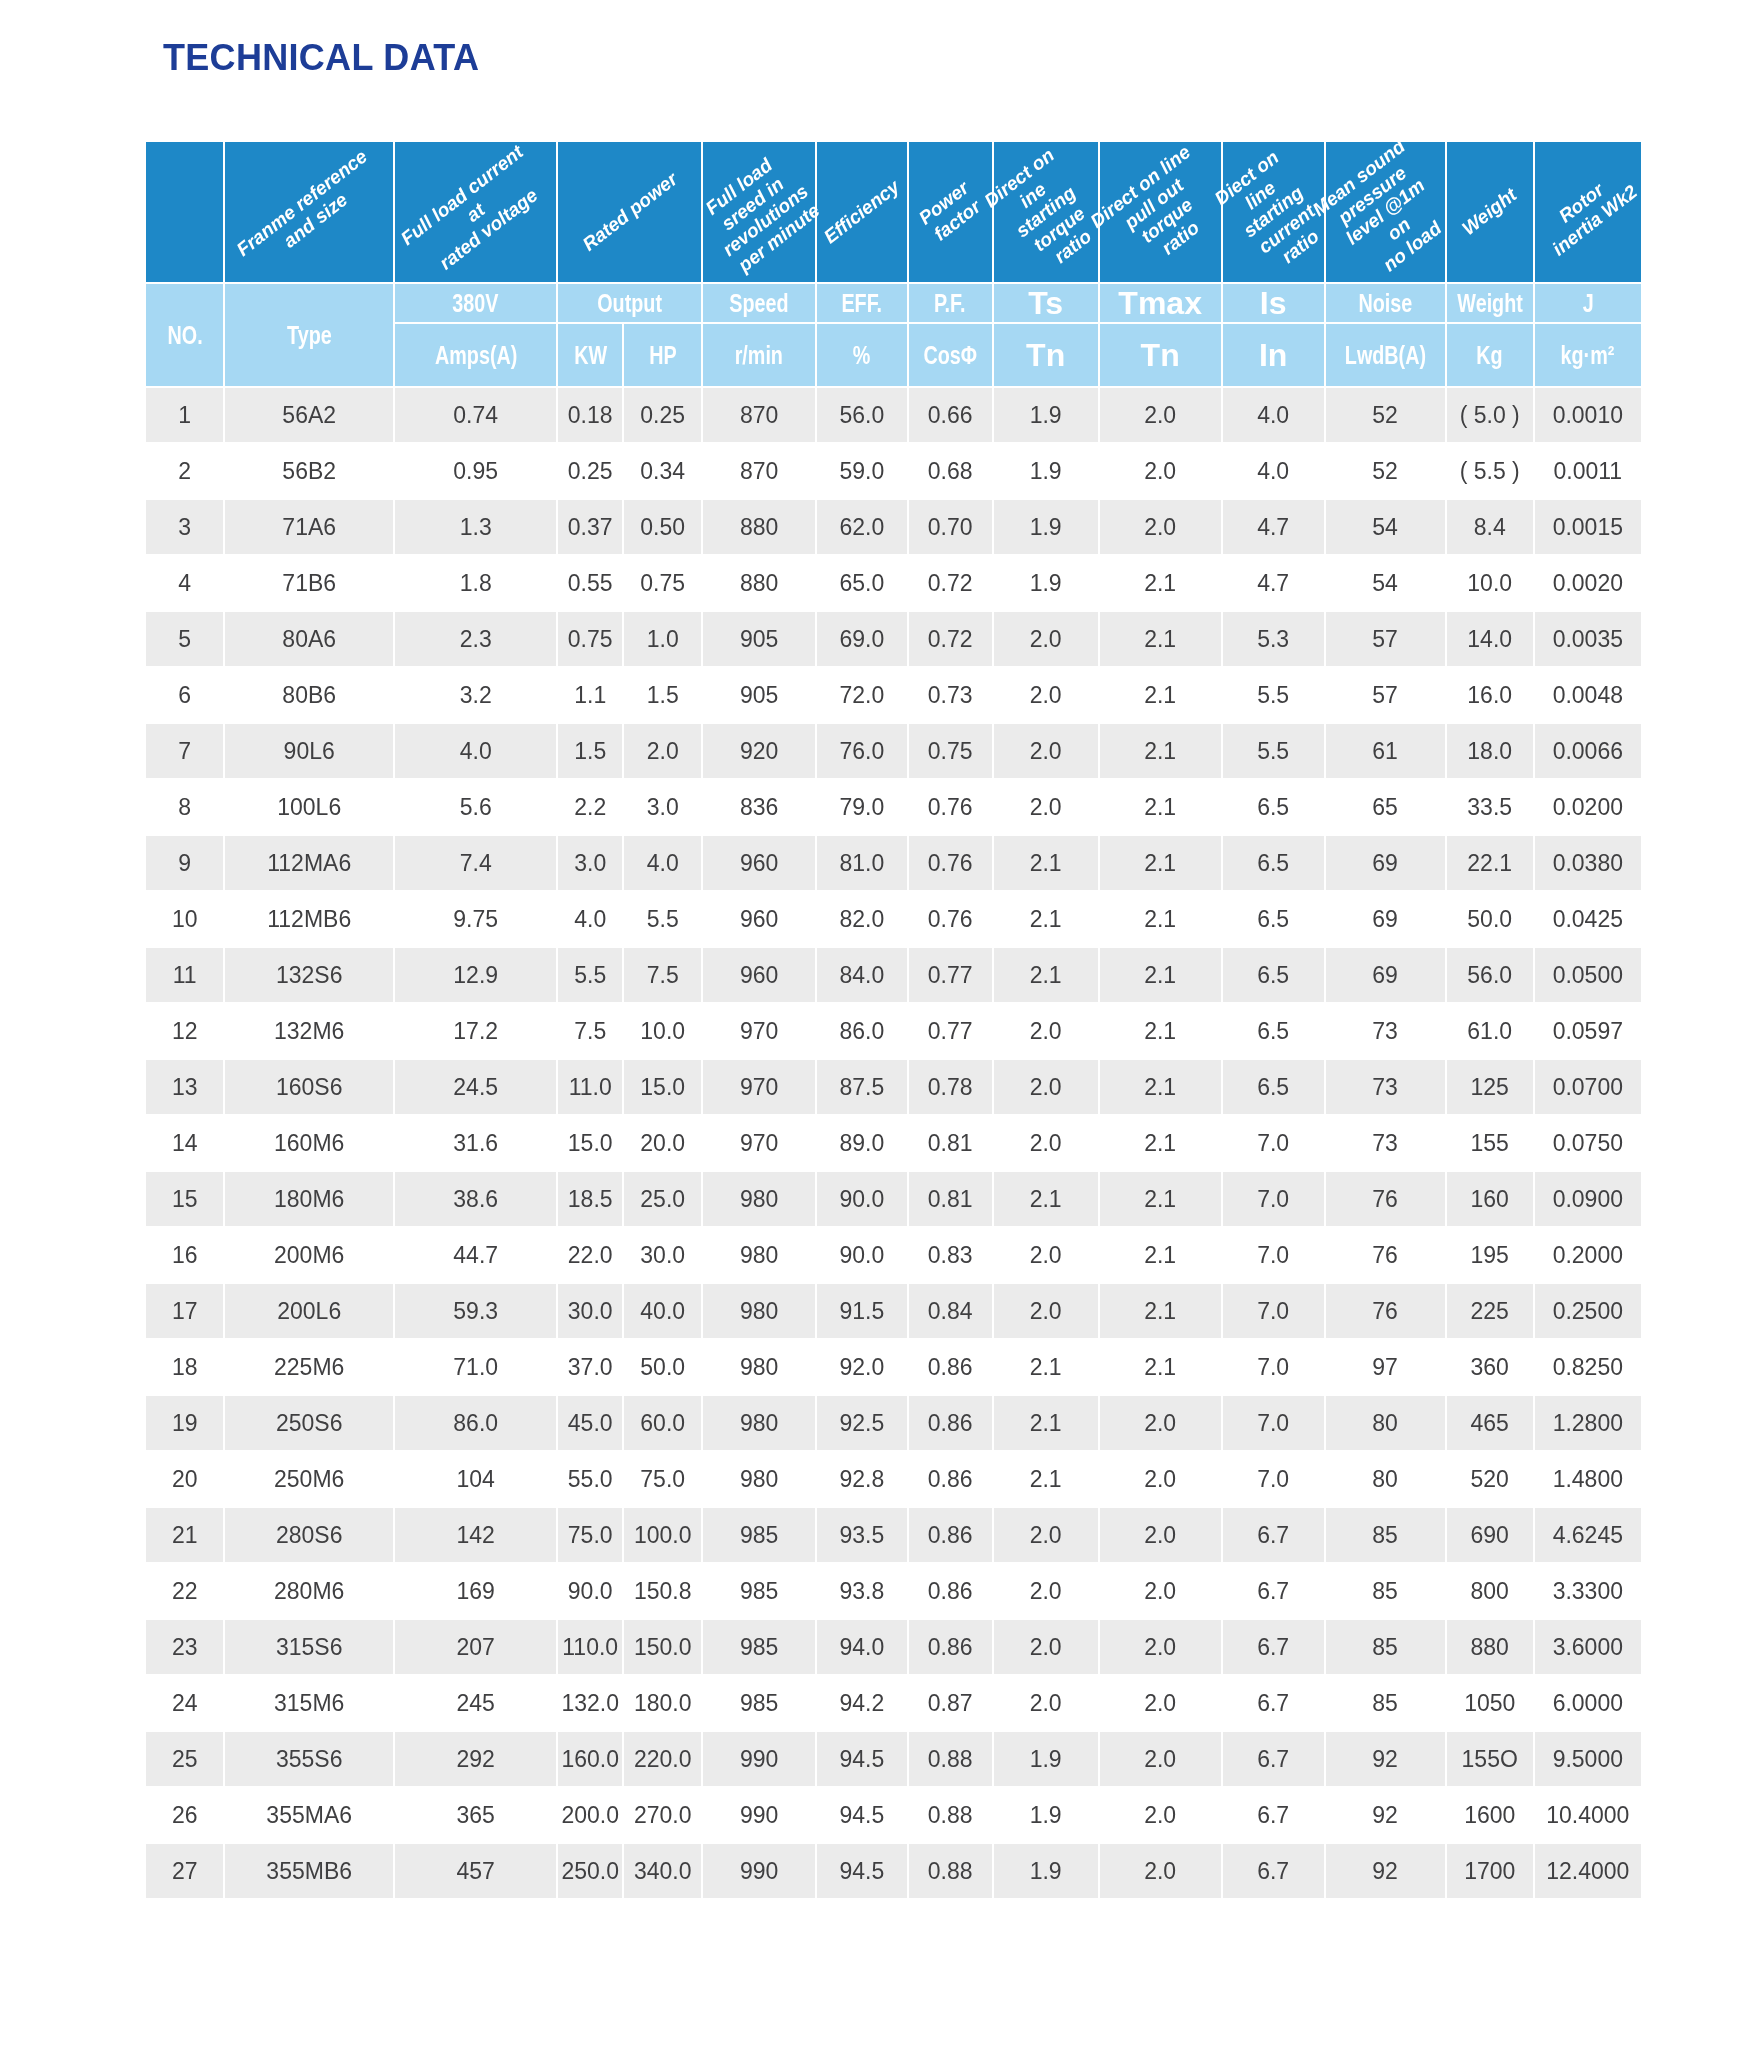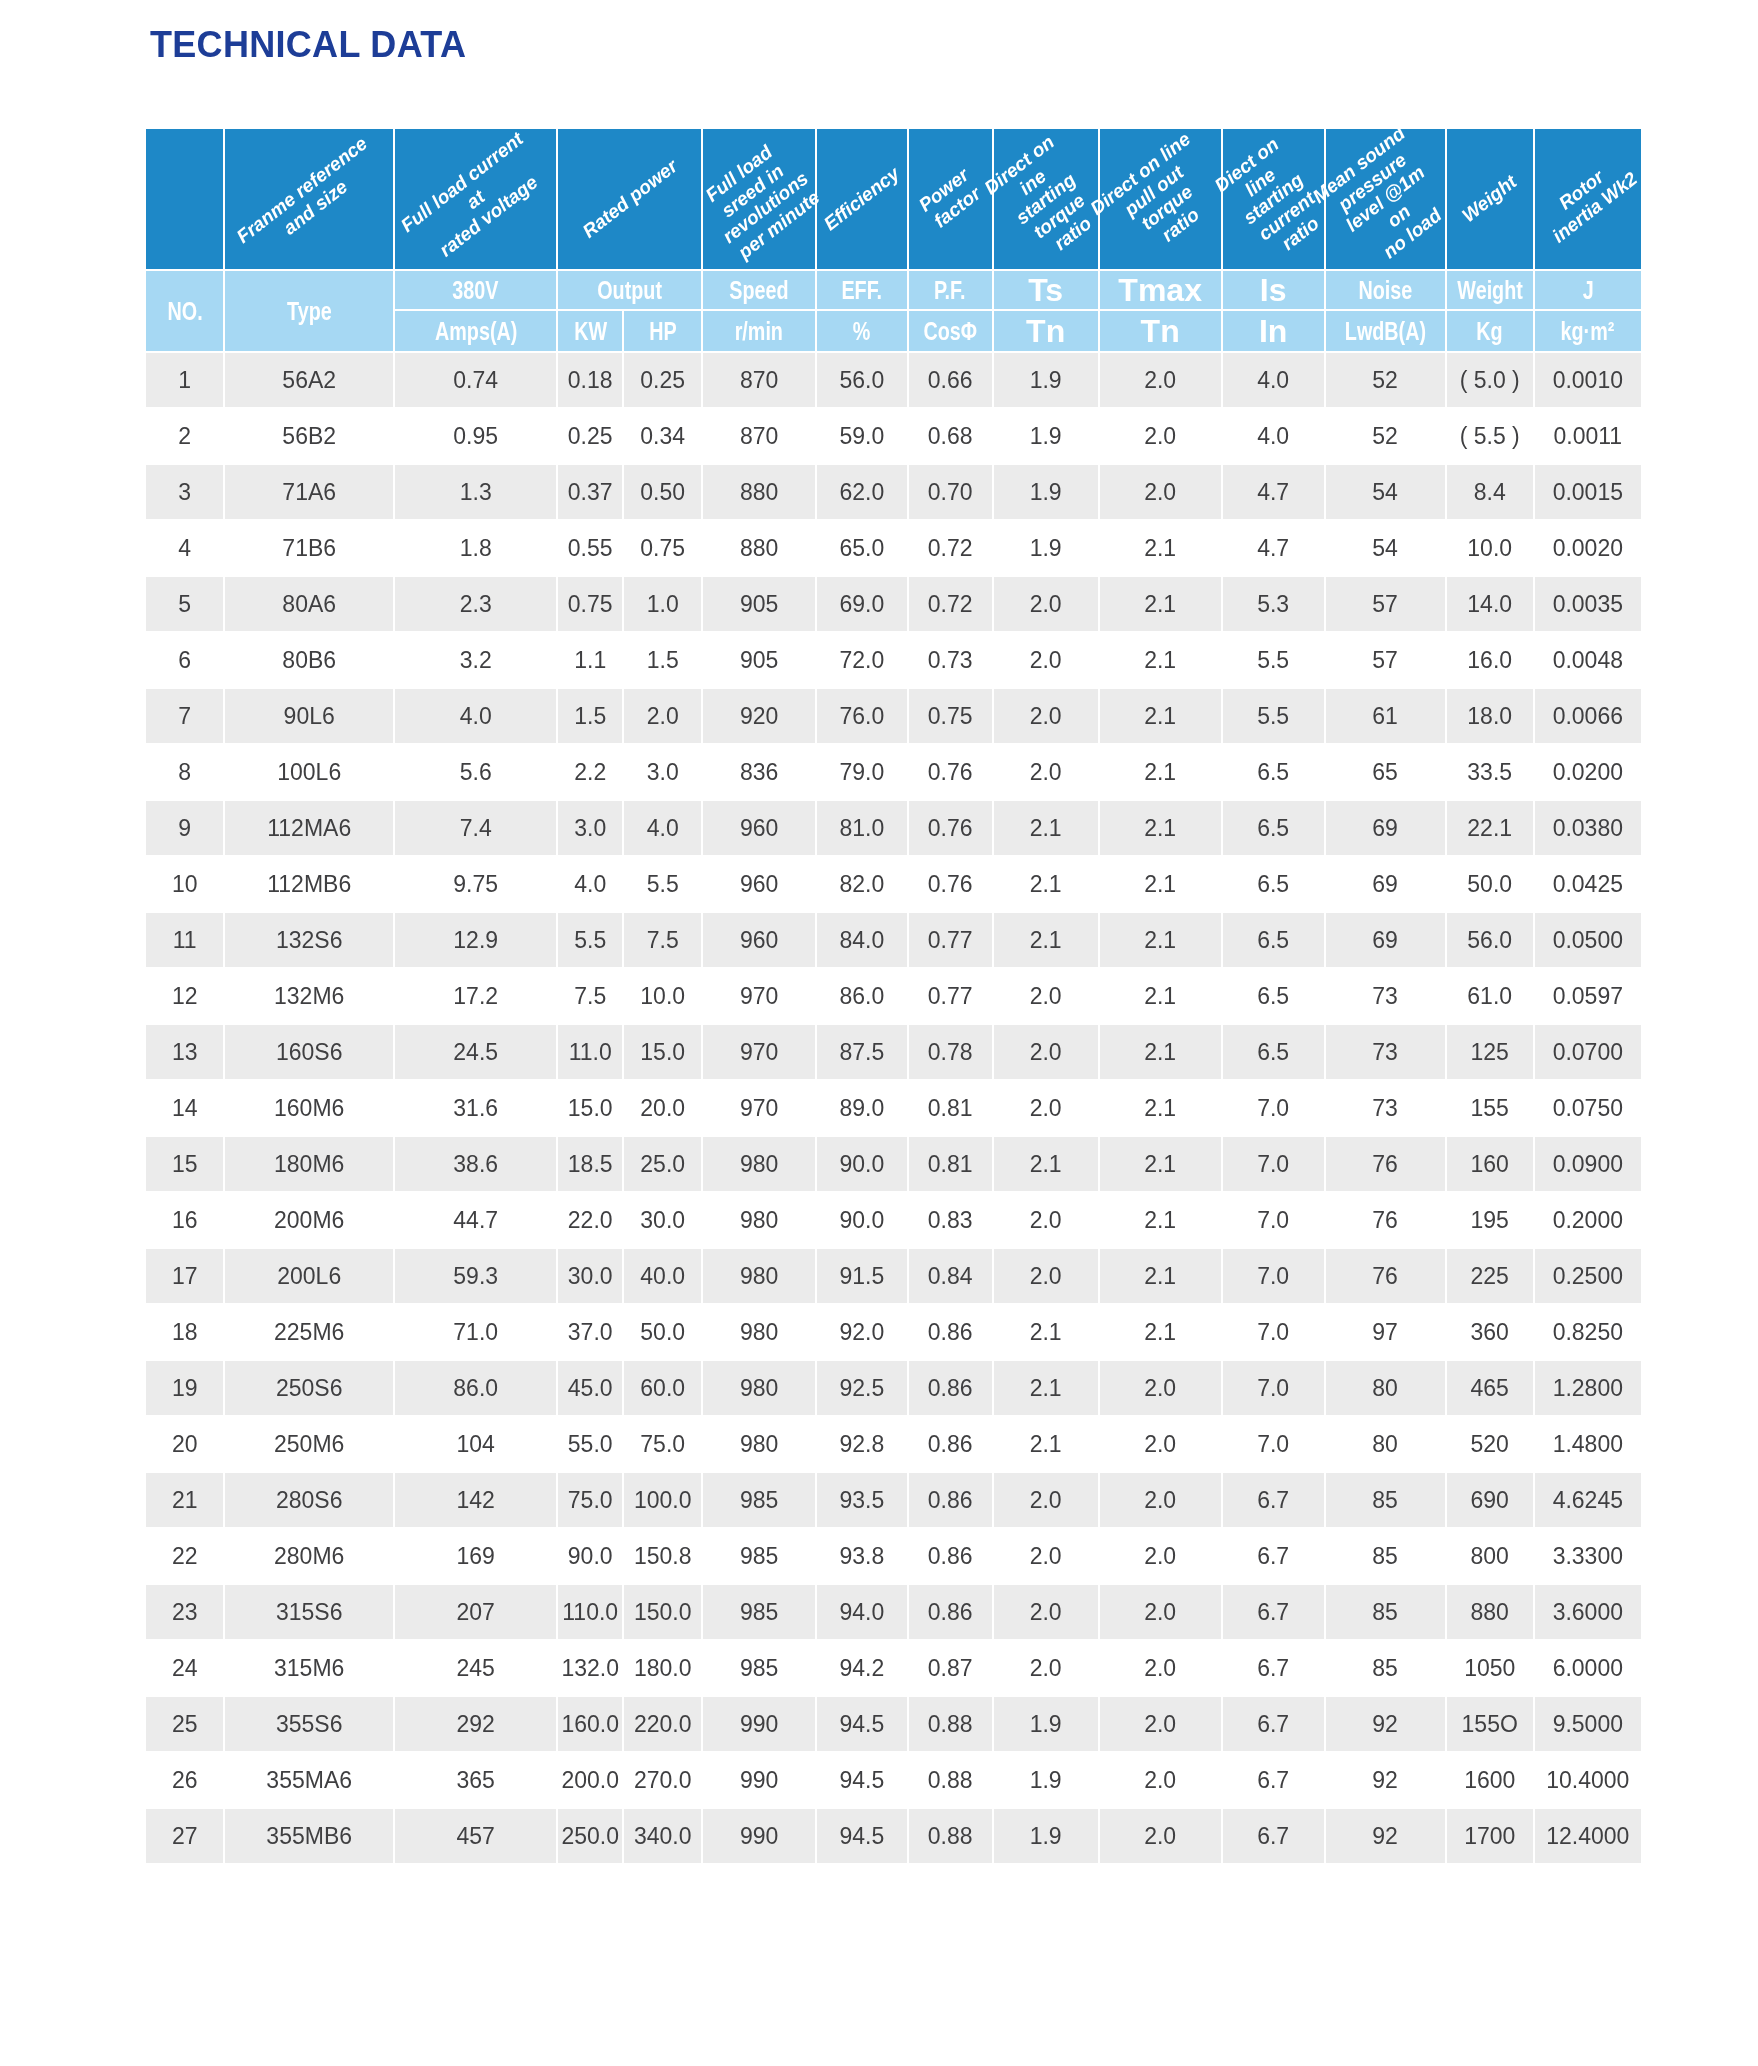--- a/index.html
+++ b/index.html
@@ -3,21 +3,21 @@
 <meta charset="utf-8">
 <style>
   html,body { margin:0; padding:0; background:#ffffff; }
   body {
     width:1758px; height:2066px; position:relative;
     font-family:"Liberation Sans", sans-serif;
     -webkit-font-smoothing:antialiased;
   }
   .container { position:absolute; left:147px; top:21px; }
   .title {
-    margin:3px; color:#1d3d97; font-size:36px; font-weight:800;
+    margin:16px; color:#1d3d97; font-size:36px; font-weight:800;
     letter-spacing:0.3px; font-family:"Liberation Sans", sans-serif;
   }
   .subtitle {
     margin:7px 0 0 5.6px; color:#2d9de2; font-size:27px; font-weight:700;
     word-spacing:24px; letter-spacing:0.3px;
   }
   table.tech {
     margin-top:61px; margin-left:-2.8px;
     border-collapse:separate; border-spacing:2.8px; table-layout:fixed;
   }
@@ -25,21 +25,21 @@
   tr.band td { background:#1e88c7; height:140px; padding:0; vertical-align:middle; }
   .diag { height:140px; display:flex; align-items:center; justify-content:center; overflow:visible; }
   .diag span {
     display:block; transform:rotate(-38deg); color:#ffffff; font-style:italic;
     font-weight:700; font-size:19px; line-height:1.14; text-align:center;
     white-space:pre-line;
   }
   
   thead th { background:#a6d8f3; color:#ffffff; font-weight:700; padding:0; vertical-align:middle; text-align:center; }
   tr.h1 th { height:38px; font-size:26px; }
-  tr.h2 th { height:40px; font-size:26px; }
+  tr.h2 th { height:62px; font-size:26px; }
   th .cond { display:inline-block; transform:scaleX(0.76); white-space:nowrap; }
   th .plain { display:inline-block; font-size:32px; white-space:nowrap; }
   
   tbody td {
     height:54px; text-align:center; vertical-align:middle;
     font-size:23px; color:#3f3f41; background:#ffffff; padding:0;
     white-space:nowrap;
   }
   tbody tr:nth-child(odd) td { background:#ebebeb; }
 </style>

